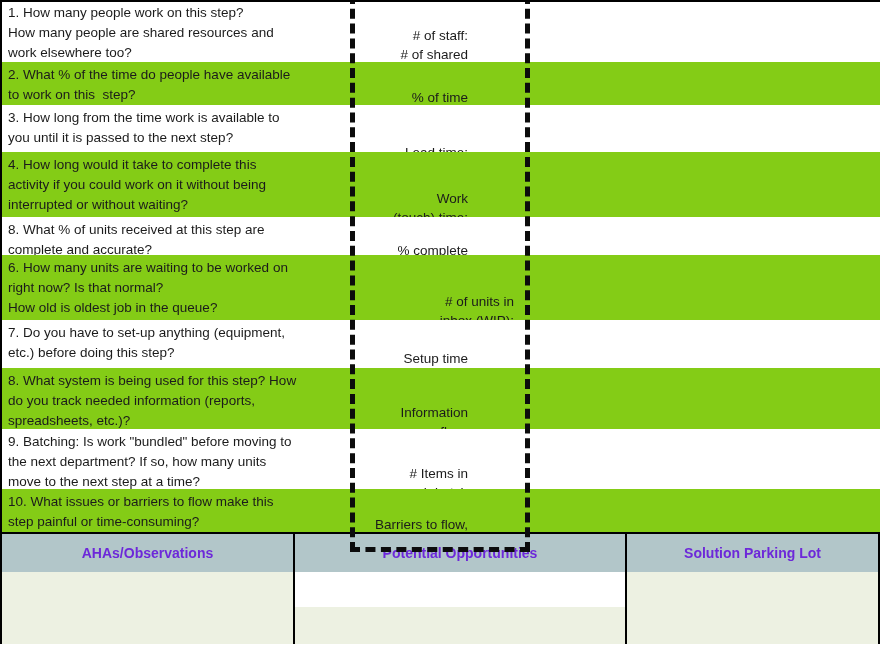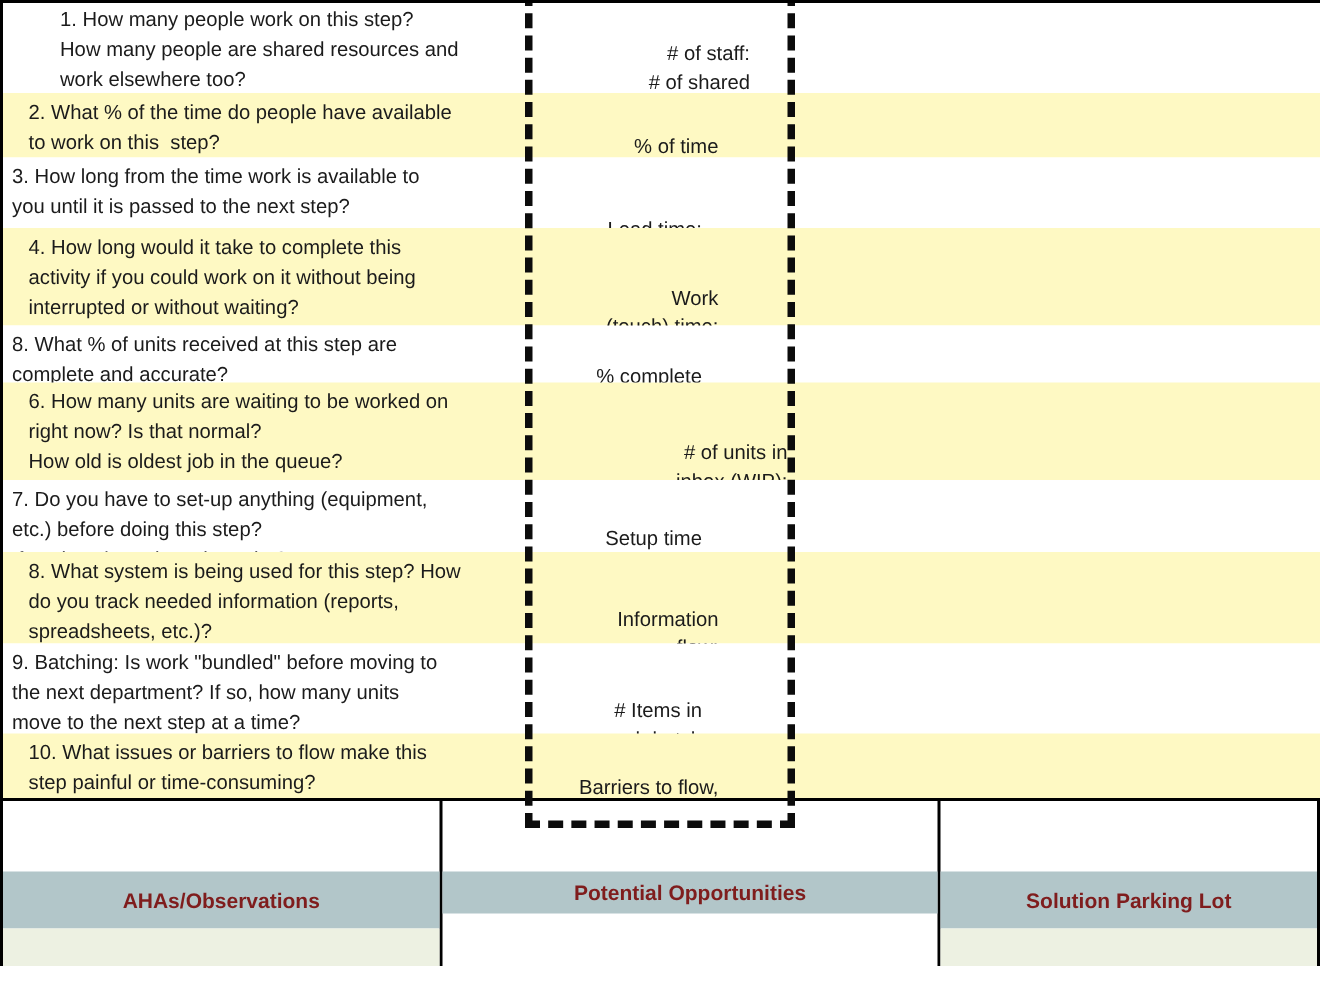--- a/index.html
+++ b/index.html
@@ -9,21 +9,21 @@
     width:880px; height:660px;
     overflow:hidden;
     background:#ffffff;
     font-family:"Liberation Sans","DejaVu Sans",sans-serif;
     color:#1b1b1b;
   }
   
   .rows-wrap { position:relative; }
   .row { display:flex; width:880px; }
   .row.white { background:#ffffff; }
-  .row.gray  { background:#fef9c3;padding-left:11px; }
+  .row.gray  { background:#84cc16; }
   .q {
     width:352px; padding:3px 6px 0 8px;
     font-size:13.5px; line-height:20px;
     white-space:pre-wrap; overflow:hidden;
   }
   .l {
     width:178px; display:flex; align-items:center; justify-content:flex-end;
     padding-right:62px; overflow:hidden;
   }
   .l span {
@@ -47,31 +47,31 @@
     border-top:2px solid #000;
     display:flex;
   }
   .bcol { display:flex; flex-direction:column; border-right:2px solid #000; }
   .bcol.first { width:295px; border-left:2px solid #000; }
   .bcol.mid   { width:332px;gap:35px; }
   .bcol.last  { flex:1; }
   .bhead {
     height:38px; background:#b2c6c9;
     display:flex; align-items:center; justify-content:center;
-    font-weight:bold; font-size:14px; color:#7f1d1d;margin-top:47px;
+    font-weight:bold; font-size:14px; color:#6d28d9;
   }
   .bnote { flex:1; background:#edf1e2; }
 </style>
 </head>
 <body>
 
 <div class="sheet">
 
   <div class="rows-wrap">
-      <div class="row white" style="height: 62px; padding-left: 32px;">
+      <div class="row white" style="height: 62px;">
         <div class="q">1. How many people work on this step?
 How many people are shared resources and
 work elsewhere too?</div>
         <div class="l">
           <span># of staff:
 # of shared
 resources:</span>
         </div>
         <div class="a"></div>
       </div>

